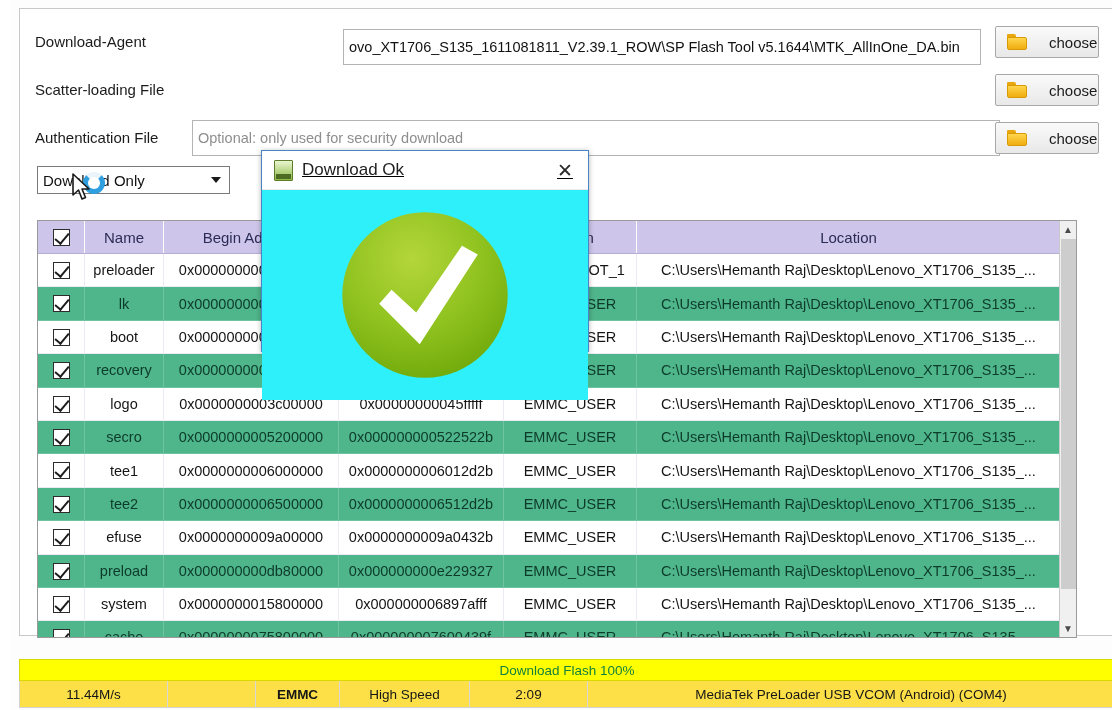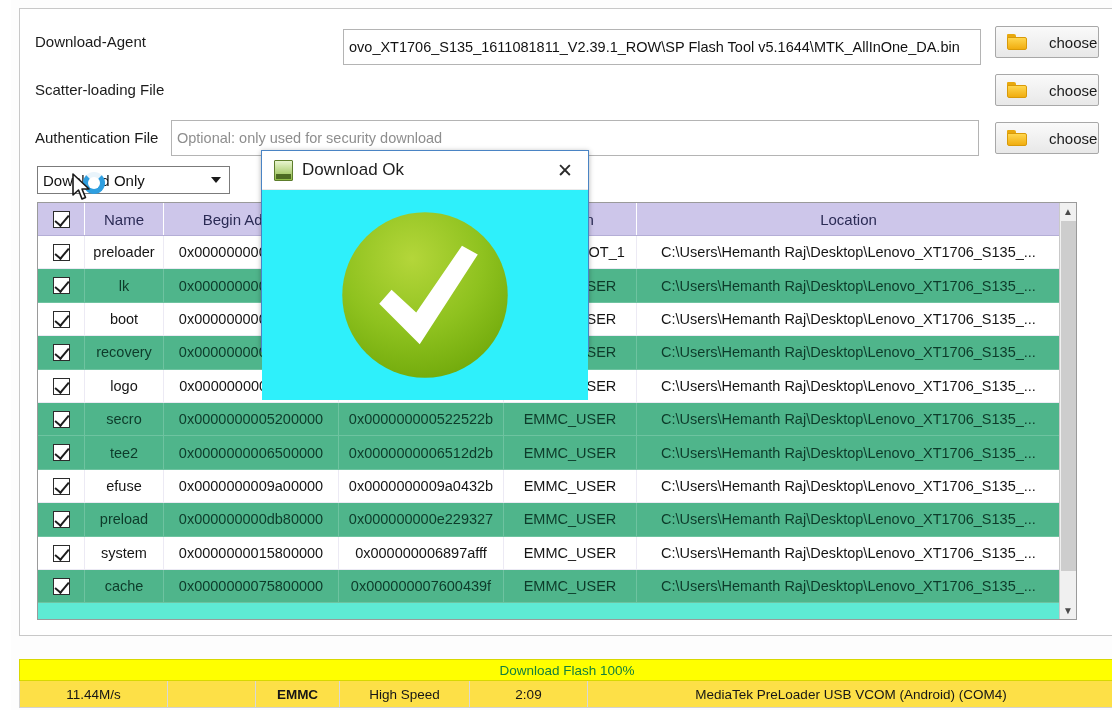--- a/index.html
+++ b/index.html
@@ -57,22 +57,22 @@
   
   .action-combo{
     position:absolute;left:26px;top:166px;width:193px;height:28px;
     box-sizing:border-box;border:1px solid #7b7b7b;background:#fff;
     display:flex;align-items:center;padding-left:5px;
     font-size:15px;color:#101010;
   }
 
   
   .table-wrap{
-    position:absolute;left:26px;top:202px;width:1040px;height:418px;
-    border:1px solid #9a9a9a;box-sizing:border-box;background:#5eead4;
+    position:absolute;left:26px;top:220px;width:1040px;height:418px;
+    border:1px solid #9a9a9a;box-sizing:border-box;background:#4c1d95;
     overflow:hidden;
   }
   table.parts{border-collapse:collapse;width:1023px;table-layout:fixed;}
   table.parts th{
     background:#cdc6ea;color:#2b2b55;font-weight:normal;font-size:15px;
     height:30px;border-right:1px solid #ffffff;border-bottom:1px solid #b4aed6;
     text-align:center;
   }
   table.parts td{
     height:32.4px;font-size:14.5px;color:#151515;
@@ -129,20 +129,21 @@
     border-right:1px solid #d8d8d8;box-sizing:border-box;text-align:center;
   }
   .st-cell.bold{font-weight:bold;}
   .st-cell.last{border-right:none;}
 
   
   .dialog{
     position:absolute;left:250px;top:150px;width:328px;height:202px;
     background:#00f0ff;border:1px solid #4a84c4;box-sizing:border-box;
     box-shadow:0 1px 5px rgba(0,0,0,.30);
+    text-decoration:underline;
   }
   .dlg-title{
     height:39px;background:#ffffff;display:flex;align-items:center;
     padding:0 6px 0 12px;box-sizing:border-box;border-bottom:1px solid #eaeaea;
   }
   .dlg-ico{
     width:17px;height:19px;flex:0 0 auto;margin-right:9px;position:relative;
     background:linear-gradient(#e9f5d0,#8ebb45);border:1px solid #5d7d2c;border-radius:1px;
   }
   .dlg-ico:after{
@@ -181,21 +182,21 @@
     <span>choose</span>
   </div>
 
   <div class="form-label" style="left:24px;top:81px;">Scatter-loading File</div>
   <div class="choose-btn" style="left:984px;top:74px;">
     <span class="folder-ico"></span>
     <span>choose</span>
   </div>
 
   <div class="form-label" style="left:24px;top:129px;">Authentication File</div>
-  <div class="field ph" style="left:160px;top:120px;width:808px;" placeholder="Optional: only used for security download">Optional: only used for security download</div>
+  <div class="field ph" style="left:181px;top:120px;width:808px;" placeholder="Optional: only used for security download">Optional: only used for security download</div>
   <div class="choose-btn" style="left:984px;top:122px;">
     <span class="folder-ico"></span>
     <span>choose</span>
   </div>
 
   <div class="action-combo">
     <span>Download Only</span>
     <span class="combo-arrow" style="right:8px;"></span>
   </div>
 
@@ -250,20 +251,28 @@
             <td class="c-beg">0x0000000003c00000</td>
             <td class="c-end">0x00000000045fffff</td>
             <td class="c-reg">EMMC_USER</td>
             <td class="c-loc">C:\Users\Hemanth Raj\Desktop\Lenovo_XT1706_S135_...</td>
           </tr>
           <tr class="alt">
             <td class="c-chk"><span class="chk"></span></td>
             <td class="c-name">secro</td>
             <td class="c-beg">0x0000000005200000</td>
             <td class="c-end">0x000000000522522b</td>
+            <td class="c-reg">EMMC_USER</td>
+            <td class="c-loc">C:\Users\Hemanth Raj\Desktop\Lenovo_XT1706_S135_...</td>
+          </tr>
+          <tr class="norm">
+            <td class="c-chk"><span class="chk"></span></td>
+            <td class="c-name">tee1</td>
+            <td class="c-beg">0x0000000006000000</td>
+            <td class="c-end">0x0000000006012d2b</td>
             <td class="c-reg">EMMC_USER</td>
             <td class="c-loc">C:\Users\Hemanth Raj\Desktop\Lenovo_XT1706_S135_...</td>
           </tr>
           <tr class="alt">
             <td class="c-chk"><span class="chk"></span></td>
             <td class="c-name">tee2</td>
             <td class="c-beg">0x0000000006500000</td>
             <td class="c-end">0x0000000006512d2b</td>
             <td class="c-reg">EMMC_USER</td>
             <td class="c-loc">C:\Users\Hemanth Raj\Desktop\Lenovo_XT1706_S135_...</td>

